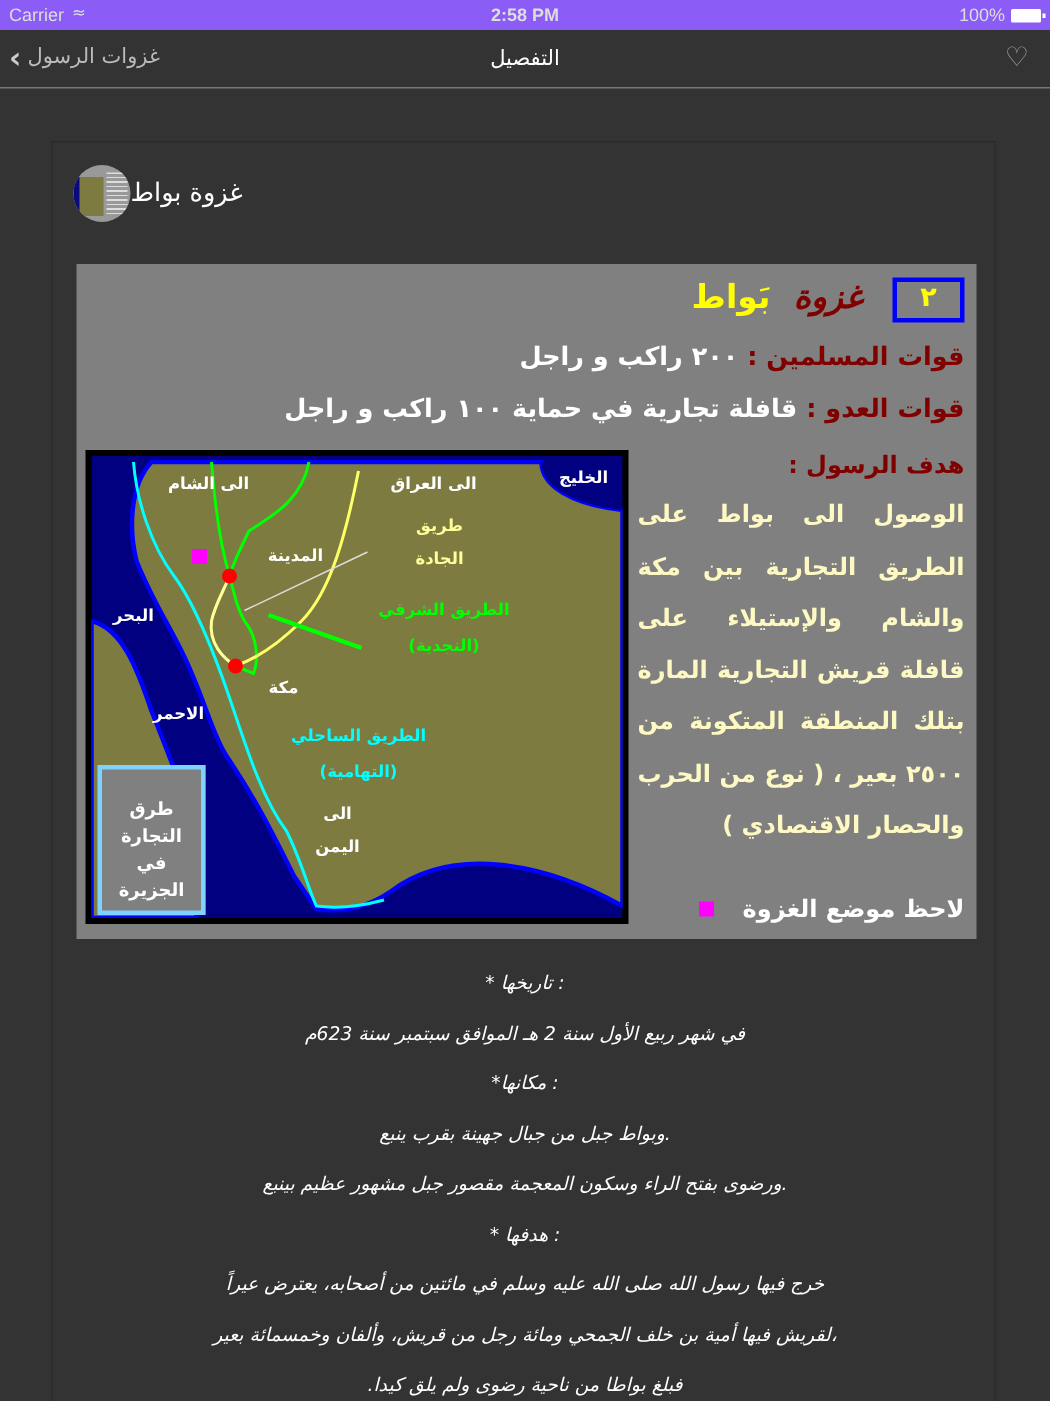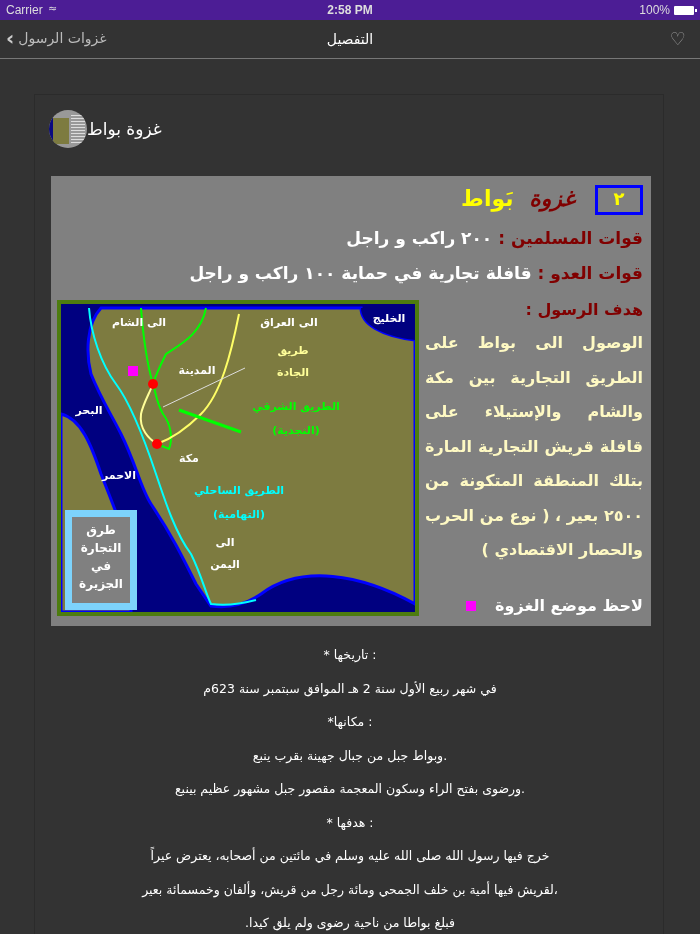--- a/index.html
+++ b/index.html
@@ -1,19 +1,19 @@
 <!DOCTYPE html>
 <html><head>
   <meta charset="utf-8">
   <style>
     * { box-sizing: border-box; margin: 0; padding: 0; }
     html, body { width: 700px; height: 934px; overflow: hidden; background: #333333; }
     body { font-family: "DejaVu Sans", sans-serif; color: #fff; position: relative; }
 
-    .status-bar { position: absolute; top: 0; left: 0; width: 700px; height: 20px; background: #4c1d95; font-size: 12px; color: #ddd; }
+    .status-bar { position: absolute; top: 0; left: 0; width: 700px; height: 20px; background: #8b5cf6; font-size: 12px; color: #ddd; }
     .status-bar .carrier { position: absolute; left: 6px; top: 3px; font-family: "Liberation Sans", sans-serif; }
     .status-bar .wifi { position: absolute; left: 48px; top: 2px; font-size: 11px; }
     .status-bar .time { position: absolute; left: 0; right: 0; top: 3px; text-align: center; font-weight: bold; font-family: "Liberation Sans", sans-serif; }
     .status-bar .battery-text { position: absolute; right: 30px; top: 3px; font-family: "Liberation Sans", sans-serif; }
     .status-bar .battery { position: absolute; right: 6px; top: 6px; width: 20px; height: 9px; background: #fff; border-radius: 1px; }
     .status-bar .battery::after { content: ""; position: absolute; right: -3px; top: 3px; width: 2px; height: 3px; background: #fff; }
 
     .nav-bar { position: absolute; top: 20px; left: 0; width: 700px; height: 39px; background: #333; border-bottom: 1px solid #777; }
     .nav-back { position: absolute; left: 6px; top: 10px; display: flex; align-items: center; gap: 4px; color: #bbb; font-size: 14px; cursor: pointer; }
     .nav-back .chev { font-size: 20px; font-weight: bold; color: #ccc; line-height: 16px; }
@@ -34,26 +34,26 @@
     .p-title .y { color: #ffff00; margin-right: 8px; }
     .p-line { position: absolute; right: 8px; font-size: 17px; font-weight: bold; direction: rtl; white-space: nowrap; color: #fff; }
     .p-line .r { color: #800000; }
     .p-line1 { top: 52px; }
     .p-line2 { top: 87px; }
     .goal-label { position: absolute; right: 8px; top: 124px; font-size: 16px; font-weight: bold; color: #800000; direction: rtl; }
     .goal-text { position: absolute; right: 8px; top: 150px; width: 218px; direction: rtl; text-align: justify; font-size: 16px; font-weight: bold; line-height: 34.5px; color: #fef9c3; }
     .goal-note { position: absolute; right: 8px; top: 420px; font-size: 16px; font-weight: bold; direction: rtl; color: #fff; display: flex; align-items: center; gap: 19px; }
     .pink-sq { display: inline-block; width: 10px; height: 10px; background: #ff00ff; }
 
-    .map { position: absolute; left: 6px; top: 124px; width: 362px; height: 316px; background: #4d7c0f; padding: 4px; }
+    .map { position: absolute; left: 6px; top: 124px; width: 362px; height: 316px; background: #000000; padding: 4px; }
     .map svg { display: block; }
-    .legend-box { position: absolute; left: 8px; top: 210px; width: 72px; height: 100px; background: #808080; border: 7px solid #7dd3fc; color: #fff; font-weight: bold; font-size: 12px; text-align: center; line-height: 18px; padding-top: 4px; direction: rtl; }
+    .legend-box { position: absolute; left: 8px; top: 210px; width: 72px; height: 100px; background: #808080; border: 3px solid #7dd3fc; color: #fff; font-weight: bold; font-size: 12px; text-align: center; line-height: 18px; padding-top: 17px; direction: rtl; }
 
     .details { position: absolute; left: 0; right: 0; top: 638px; text-align: center; direction: rtl; font-size: 12.5px; color: #fff; }
-    .details p { height: 33.5px; line-height: 33.5px; white-space: nowrap; }
+    .details p { height: 33.5px; line-height: 33.5px; white-space: nowrap; font-style: italic; }
   </style>
 </head>
 <body>
 
 <div class="status-bar">
   <span class="carrier">Carrier</span>
   <span class="wifi">≈</span>
   <span class="time">2:58 PM</span>
   <span class="battery-text">100%</span>
   <span class="battery"></span>

